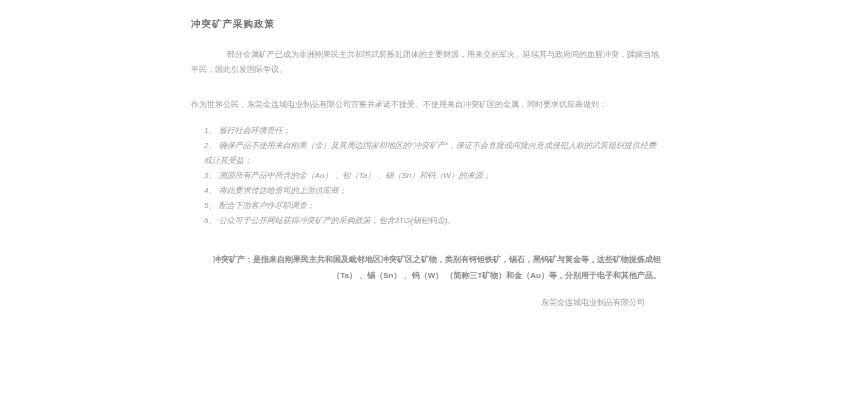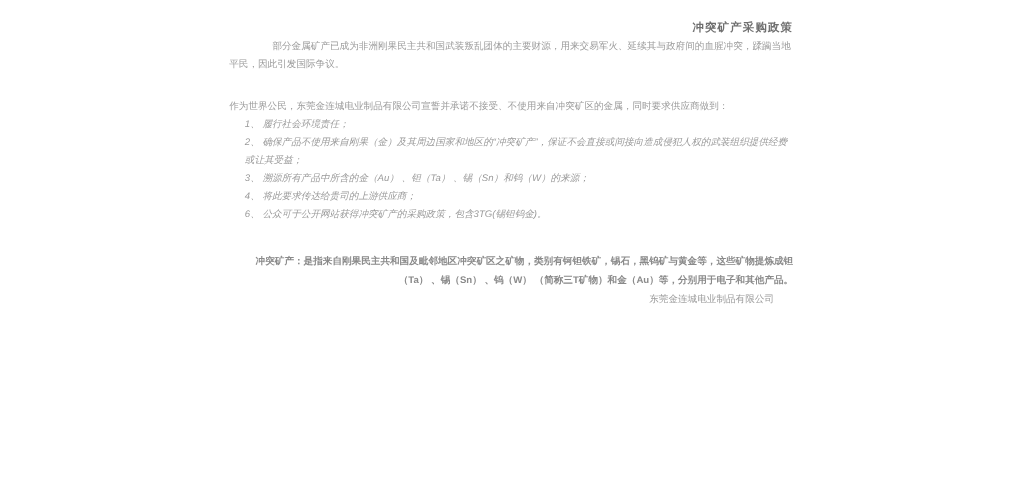--- a/index.html
+++ b/index.html
@@ -17,70 +17,72 @@
   .doc {
     position: absolute;
     left: 191px;
     top: 16px;
     width: 470px;
     color: var(--text-color, #9b9b9b);
     font-size: 8px;
     line-height: 15px;
   }
   .title {
-    margin: 0 0 0 0;
-    text-align: right;
+    margin: 0 0 16px 0;
+    text-align: left;
     font-size: 9.5px;
     font-weight: bold;
     color: var(--heading-color, #6f6f6f);
     letter-spacing: 1px;
   }
   .para {
     margin: 0;
   }
   .intro {
     text-indent: 36px;
     margin-bottom: 20px;
   }
   .pledge {
-    margin-bottom: 0;
+    margin-bottom: 11px;
   }
   .req-list {
     padding-left: 13px;
     font-style: italic;
   }
   .req {
     margin: 0;
   }
   .definition {
     margin: 24px 0 0 0;
     font-weight: bold;
     color: var(--definition-color, #8a8a8a);
     line-height: 16px;
     text-align: right;
   }
   .signature {
+    margin-top: 11px;
     padding-right: 16px;
     text-align: right;
   }
 </style>
 </head>
 <body style="background: rgb(255, 255, 255);">
 
 <div class="doc">
   <h1 class="title">冲突矿产采购政策</h1>
 
   <p class="para intro">部分金属矿产已成为非洲刚果民主共和国武装叛乱团体的主要财源，用来交易军火、延续其与政府间的血腥冲突，蹂躏当地平民，因此引发国际争议。</p>
 
   <p class="para pledge">作为世界公民，东莞金连城电业制品有限公司宣誓并承诺不接受、不使用来自冲突矿区的金属，同时要求供应商做到：</p>
 
   <div class="req-list">
     <p class="req">1、 履行社会环境责任；</p>
     <p class="req">2、 确保产品不使用来自刚果（金）及其周边国家和地区的“冲突矿产”，保证不会直接或间接向造成侵犯人权的武装组织提供经费或让其受益；</p>
     <p class="req">3、 溯源所有产品中所含的金（Au） 、钽（Ta） 、锡（Sn）和钨（W）的来源；</p>
     <p class="req">4、 将此要求传达给贵司的上游供应商；</p>
+    <p class="req">5、 配合下游客户作尽职调查；</p>
     <p class="req">6、 公众可于公开网站获得冲突矿产的采购政策，包含3TG(锡钽钨金)。</p>
   </div>
 
   <p class="para definition">冲突矿产：是指来自刚果民主共和国及毗邻地区冲突矿区之矿物，类别有钶钽铁矿，锡石，黑钨矿与黄金等，这些矿物提炼成钽（Ta） 、锡（Sn） 、钨（W） （简称三T矿物）和金（Au）等，分别用于电子和其他产品。</p>
 
   <p class="para signature">东莞金连城电业制品有限公司</p>
 </div>
 
 </body></html>

